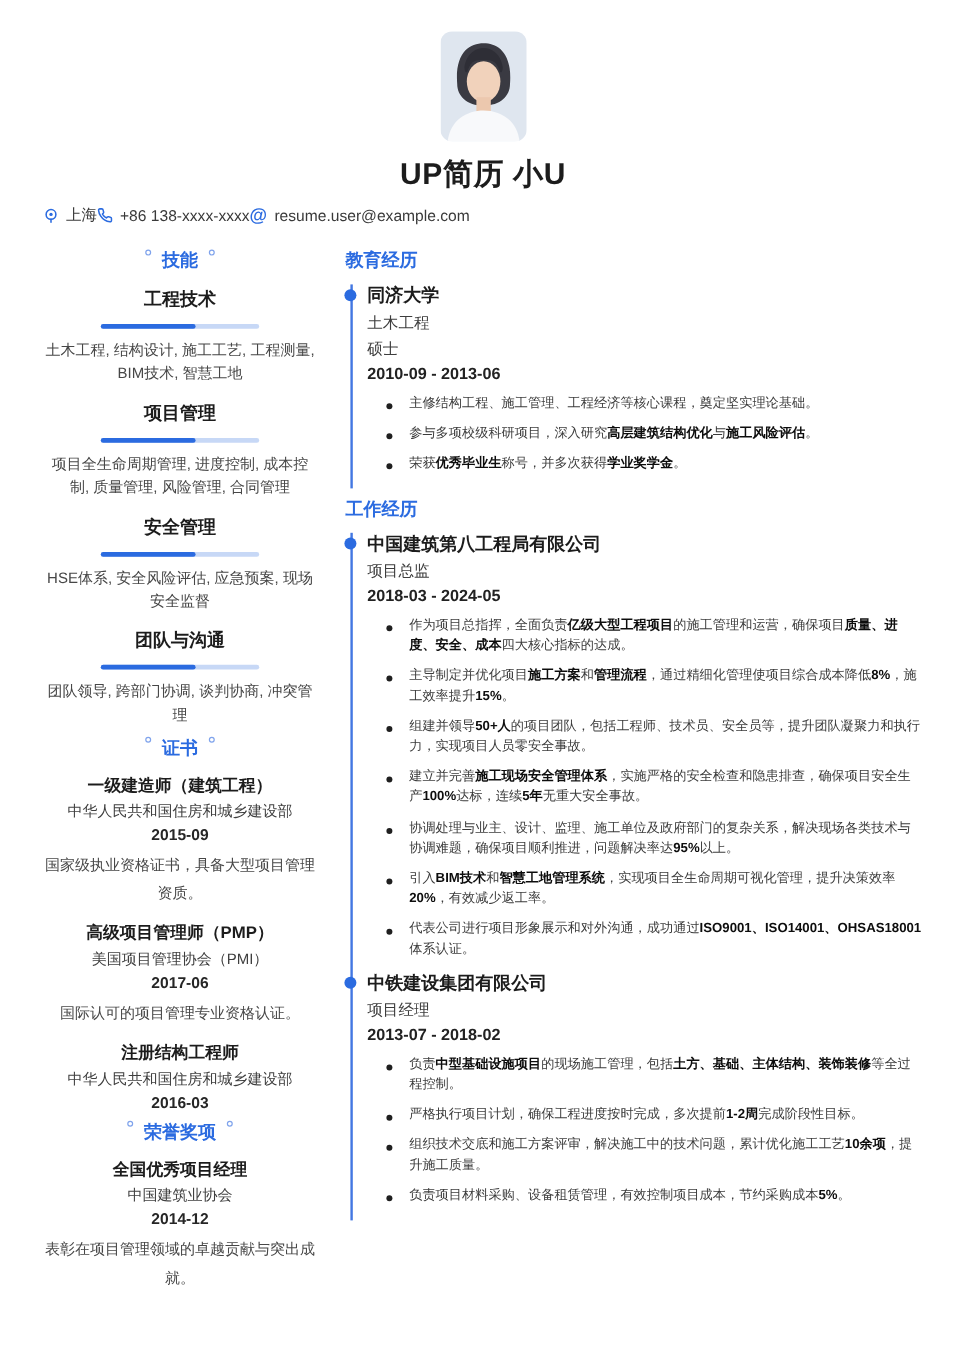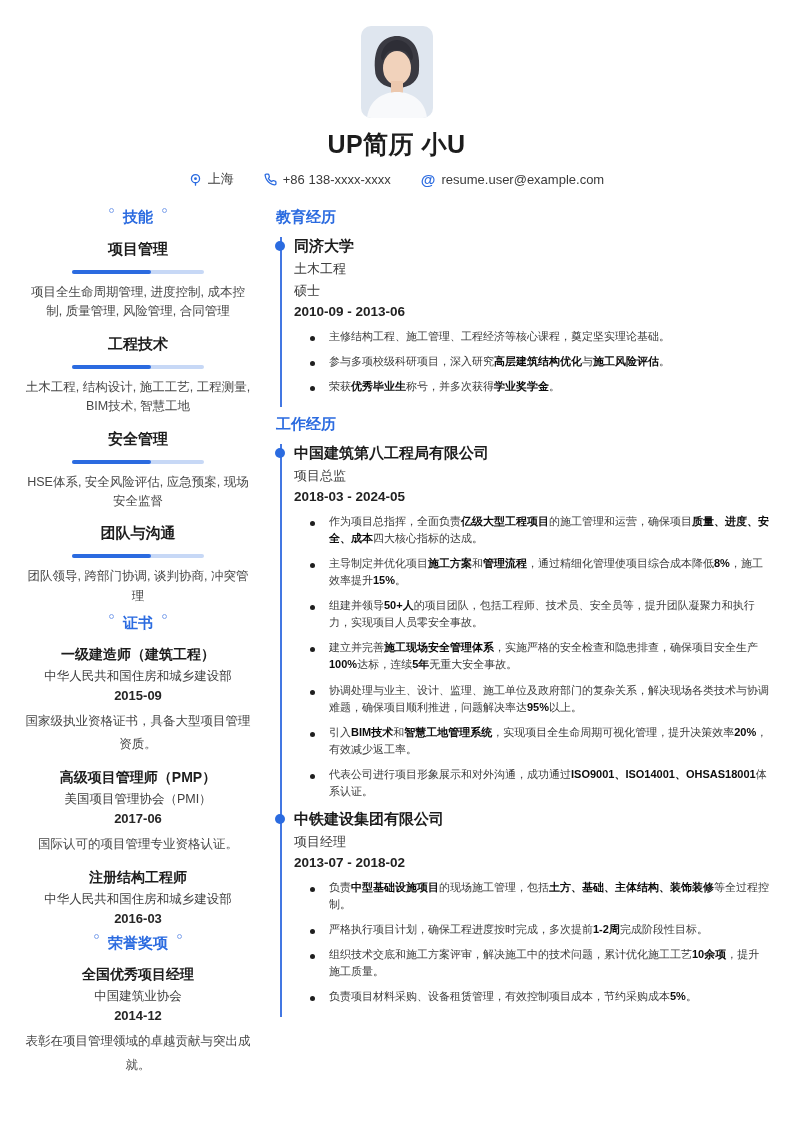--- a/index.html
+++ b/index.html
@@ -1,27 +1,27 @@
 <!DOCTYPE html>
 <html><head>
 <meta charset="utf-8">
 <style>
   :root{ --accent:#2b6be0; --track:#c7d8f6; --line:#4377e2; --ink:#1c1c1c; --body:#3b3b3b; }
   *{box-sizing:border-box}
   html,body{margin:0;padding:0}
   body{width:799px;height:1130px;overflow:hidden;background:#fff;
        font-family:"Liberation Sans","DejaVu Sans",sans-serif;color:var(--body)}
-  .page{width:799px;height:1130px;overflow:hidden;padding:26px 30px 0 24px}
+  .page{width:799px;height:1130px;overflow:hidden;padding:26px 30px 0 36px}
 
   
   .hdr{text-align:center}
   .photo{width:72px;height:92px;margin:0 auto;border-radius:10px;overflow:hidden;display:block}
   .photo svg{display:block}
   .name{margin-top:10px;font-size:25px;font-weight:700;color:var(--ink);letter-spacing:.5px}
-  .contact{margin-top:9px;display:flex;justify-content:center;align-items:center;gap:30px;
+  .contact{margin-top:9px;display:flex;align-items:center;
            font-size:13px;color:#3a3a3a}
   .citem{display:flex;align-items:center;gap:6px}
   .cicon{color:var(--accent);display:flex;align-items:center}
   .at{font-size:15px;font-weight:700;line-height:1;color:var(--accent)}
 
   
   .columns{display:flex;margin-top:16px;gap:24px}
   .left{width:228px;flex:none;text-align:center}
   .right{flex:1;min-width:0}
 
@@ -103,32 +103,32 @@
     <div class="left">
 
       <div>
         <div class="side-title">
           <span class="ring"></span>
           <span>技能</span>
           <span class="ring"></span>
         </div>
 
         <div>
+          <div class="skill-name">工程技术</div>
+          <div class="bar">
+              <div class="fill" style="width: 60%;"></div>
+            </div>
+          <div class="skill-desc">土木工程, 结构设计, 施工工艺, 工程测量, BIM技术, 智慧工地</div>
+        </div>
+        <div>
           <div class="skill-name">项目管理</div>
           <div class="bar">
               <div class="fill" style="width: 60%;"></div>
             </div>
           <div class="skill-desc">项目全生命周期管理, 进度控制, 成本控制, 质量管理, 风险管理, 合同管理</div>
-        </div>
-        <div>
-          <div class="skill-name">工程技术</div>
-          <div class="bar">
-              <div class="fill" style="width: 60%;"></div>
-            </div>
-          <div class="skill-desc">土木工程, 结构设计, 施工工艺, 工程测量, BIM技术, 智慧工地</div>
         </div>
         <div>
           <div class="skill-name">安全管理</div>
           <div class="bar">
               <div class="fill" style="width: 60%;"></div>
             </div>
           <div class="skill-desc">HSE体系, 安全风险评估, 应急预案, 现场安全监督</div>
         </div>
         <div>
           <div class="skill-name">团队与沟通</div>

